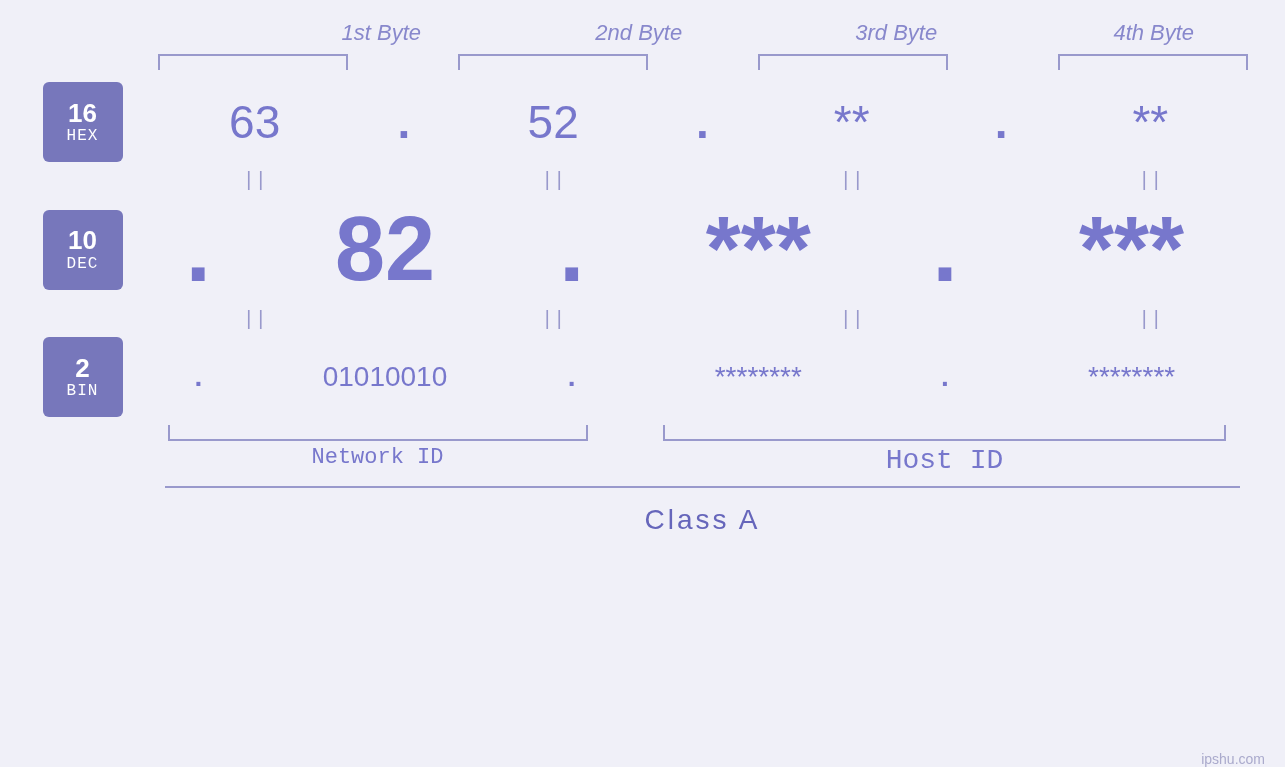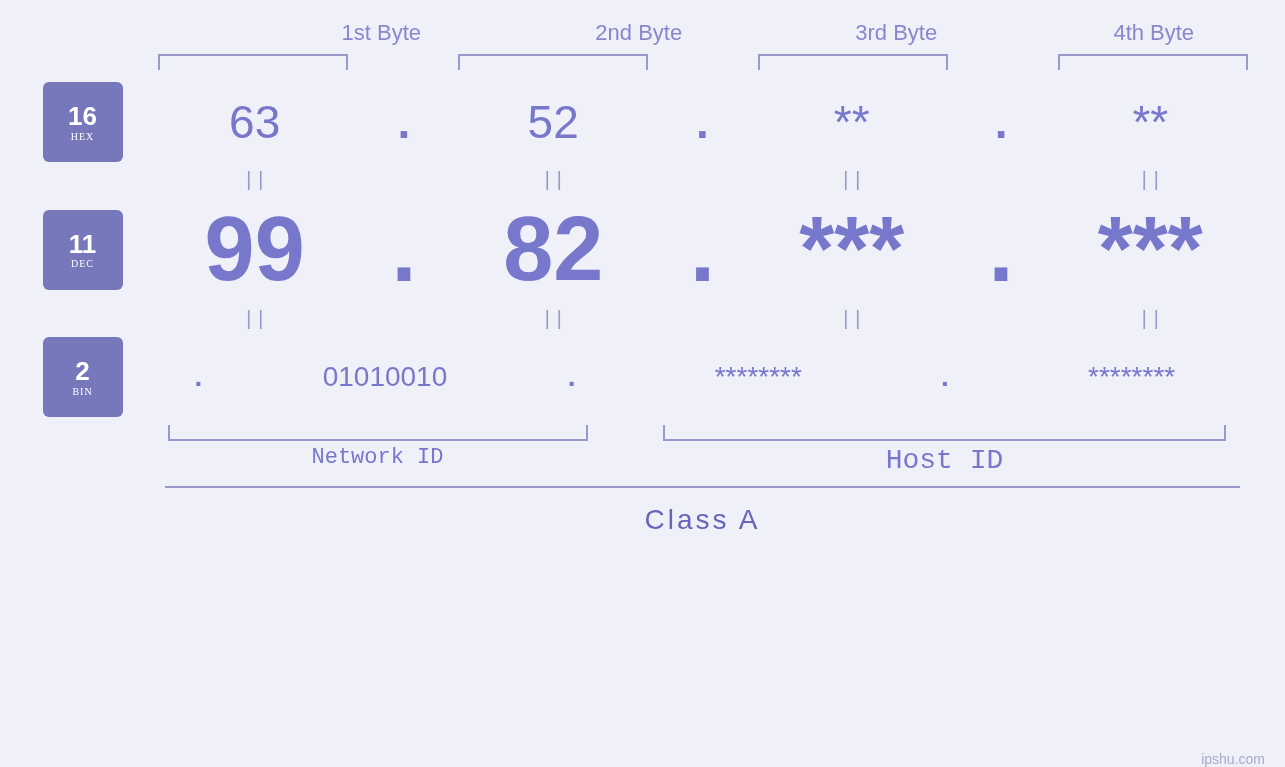--- a/index.html
+++ b/index.html
@@ -23,20 +23,21 @@
       padding-top: 20px;
     }
 
     
     .byte-headers {
       display: flex;
       width: 1100px;
       margin-left: 130px;
       justify-content: space-around;
       margin-bottom: 8px;
+      font-style: italic;
     }
 
     .byte-header {
       color: #8888cc;
       font-size: 22px;
       font-family: Arial, sans-serif;
       text-align: center;
       width: 220px;
     }
 
@@ -55,22 +56,22 @@
     }
 
     .badge-number {
       font-size: 26px;
       font-weight: bold;
       font-family: Arial, sans-serif;
       line-height: 1.1;
     }
 
     .badge-label {
-      font-size: 10px;
-      font-family: Liberation Serif, serif;
+      font-size: 16px;
+      font-family: Liberation Mono, monospace;
       letter-spacing: 1px;
     }
 
     .byte-value {
       color: #7777cc;
       font-family: Arial, sans-serif;
       text-align: center;
     }
 
     .byte-value-hex {
@@ -262,28 +263,25 @@
       <div class="sep-dot-spacer"></div>
       <div class="sep-item">||</div>
       <div class="sep-dot-spacer"></div>
       <div class="sep-item">||</div>
     </div>
   </div>
 
   <div class="row-wrapper">
     <div class="badge-wrapper">
       <div class="badge">
-        <span class="badge-number">11</span>
+        <span class="badge-number">10</span>
         <span class="badge-label">DEC</span>
       </div>
     </div>
     <div class="values-wrapper">
-      <div class="value-wrapper">
-        <span class="byte-value byte-value-dec">99</span>
-      </div>
       <div class="dot-wrapper">
         <span class="dot dot-dec">.</span>
       </div>
       <div class="value-wrapper">
         <span class="byte-value byte-value-dec">82</span>
       </div>
       <div class="dot-wrapper">
         <span class="dot dot-dec">.</span>
       </div>
       <div class="value-wrapper">

